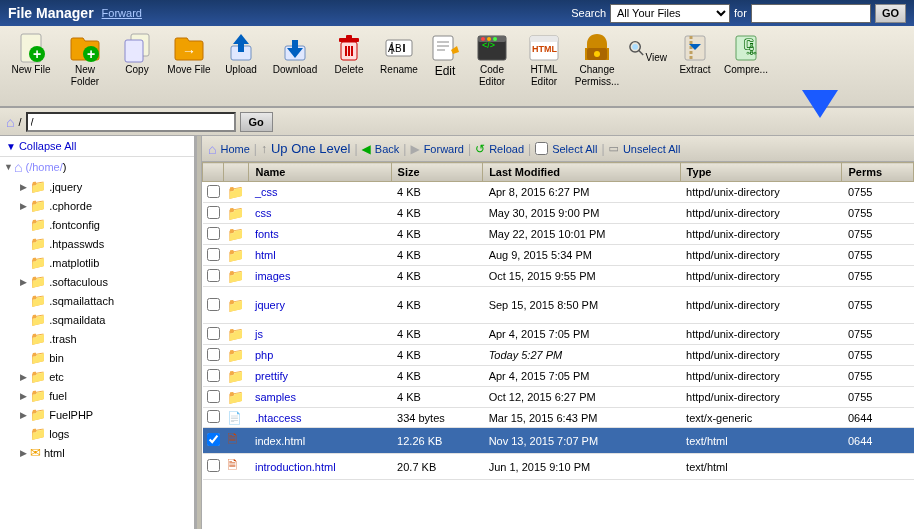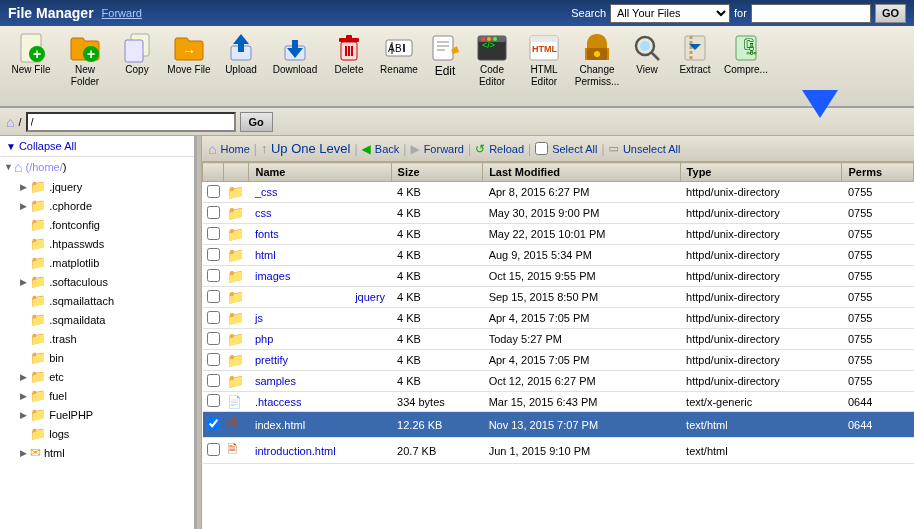--- a/index.html
+++ b/index.html
@@ -220,21 +220,21 @@
 
     <div class="tool-btn" style="display:flex;flex-direction:column;align-items:center;width:54px;padding:2px;cursor:pointer;background:transparent;border:1px solid transparent;text-align:center;font-size:10px;">
       <svg width="32" height="32" viewBox="0 0 32 32">
         <path d="M16 2 C10 2 6 6 6 12 L6 16 L4 16 L4 28 L28 28 L28 16 L26 16 L26 12 C26 6 22 2 16 2 Z" fill="#cc8800"></path>
         <rect x="6" y="16" width="20" height="12" rx="2" fill="#aa6600"></rect>
         <circle cx="16" cy="22" r="3" fill="#ffcc00"></circle>
       </svg>
       <span style="font-size:10px;line-height:1.2;">Change<br>Permiss...</span>
     </div>
 
-    <div class="tool-btn" style="display:flex;flex-direction:column;align-items:center;width:46px;padding:2px;cursor:pointer;background:transparent;border:1px solid transparent;text-align:center;font-size:10px;">
+    <div class="tool-btn" style="display:flex;flex-direction:row;align-items:flex-end;width:46px;padding:2px;cursor:pointer;background:transparent;border:1px solid transparent;text-align:center;font-size:10px;">
       <svg width="32" height="32" viewBox="0 0 32 32">
         <circle cx="14" cy="14" r="9" fill="none" stroke="#555" stroke-width="2.5"></circle>
         <line x1="20" y1="20" x2="28" y2="28" stroke="#555" stroke-width="2.5"></line>
         <circle cx="14" cy="14" r="5" fill="#aaddff"></circle>
       </svg>
       <span style="font-size:10px;line-height:1.2;">View</span>
     </div>
 
     <div class="tool-btn" style="display:flex;flex-direction:column;align-items:center;width:50px;padding:2px;cursor:pointer;background:transparent;border:1px solid transparent;text-align:center;font-size:10px;">
       <svg width="32" height="32" viewBox="0 0 32 32">
@@ -442,41 +442,41 @@
                 <td style="padding: 2px 4px; font-size: 14px;">📁</td>
                 <td style="padding: 2px 6px; cursor: pointer; color: rgb(0, 0, 204);">images</td>
                 <td style="padding: 2px 6px;">4 KB</td>
                 <td style="padding: 2px 6px;">Oct 15, 2015 9:55 PM</td>
                 <td style="padding: 2px 6px;">httpd/unix-directory</td>
                 <td style="padding: 2px 6px;">0755</td>
               </tr>
               <tr>
                 <td style="padding: 2px 4px;"><input type="checkbox" style="cursor: pointer;"></td>
                 <td style="padding: 2px 4px; font-size: 14px;">📁</td>
-                <td style="padding: 4px 6px; cursor: pointer; color: rgb(0, 0, 204); text-align: right;">jquery</td>
+                <td style="padding: 12px 6px; cursor: pointer; color: rgb(0, 0, 204);">jquery</td>
                 <td style="padding: 2px 6px;">4 KB</td>
                 <td style="padding: 2px 6px;">Sep 15, 2015 8:50 PM</td>
                 <td style="padding: 2px 6px;">httpd/unix-directory</td>
                 <td style="padding: 2px 6px;">0755</td>
               </tr>
               <tr>
                 <td style="padding: 2px 4px;"><input type="checkbox" style="cursor: pointer;"></td>
                 <td style="padding: 2px 4px; font-size: 14px;">📁</td>
                 <td style="padding: 2px 6px; cursor: pointer; color: rgb(0, 0, 204);">js</td>
                 <td style="padding: 2px 6px;">4 KB</td>
                 <td style="padding: 2px 6px;">Apr 4, 2015 7:05 PM</td>
                 <td style="padding: 2px 6px;">httpd/unix-directory</td>
                 <td style="padding: 2px 6px;">0755</td>
               </tr>
               <tr>
                 <td style="padding: 2px 4px;"><input type="checkbox" style="cursor: pointer;"></td>
                 <td style="padding: 2px 4px; font-size: 14px;">📁</td>
                 <td style="padding: 2px 6px; cursor: pointer; color: rgb(0, 0, 204); margin-top: 28px;">php</td>
                 <td style="padding: 2px 6px;">4 KB</td>
-                <td style="padding: 2px 6px;">Today 5:27 PM</td>
+                <td style="padding: 2px 6px; font-style: italic;">Today 5:27 PM</td>
                 <td style="padding: 2px 6px;">httpd/unix-directory</td>
                 <td style="padding: 2px 6px;">0755</td>
               </tr>
               <tr>
                 <td style="padding: 2px 4px;"><input type="checkbox" style="cursor: pointer;"></td>
                 <td style="padding: 2px 4px; font-size: 14px;">📁</td>
                 <td style="padding: 2px 6px; cursor: pointer; color: rgb(0, 0, 204);">prettify</td>
                 <td style="padding: 2px 6px;">4 KB</td>
                 <td style="padding: 2px 6px;">Apr 4, 2015 7:05 PM</td>
                 <td style="padding: 2px 6px;">httpd/unix-directory</td>

